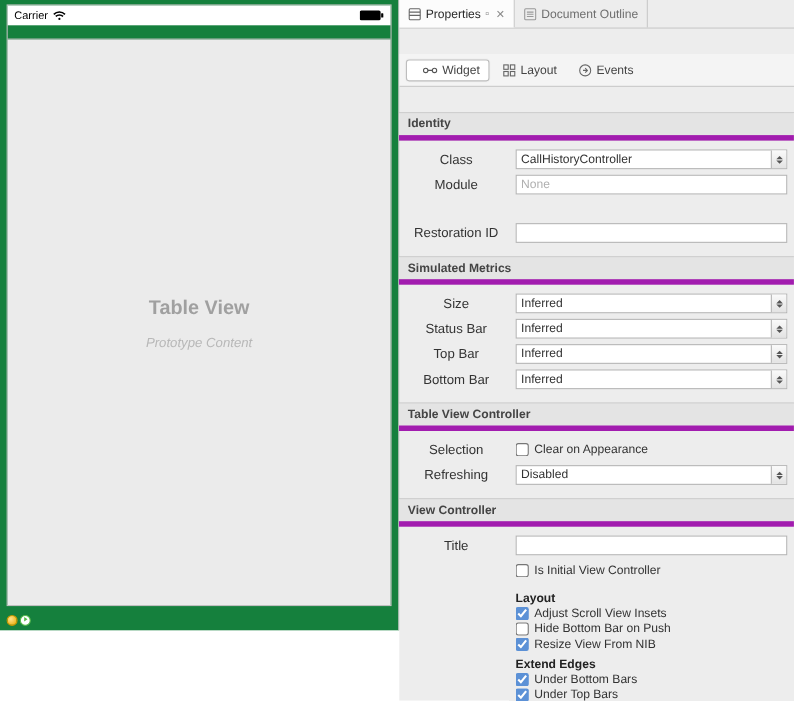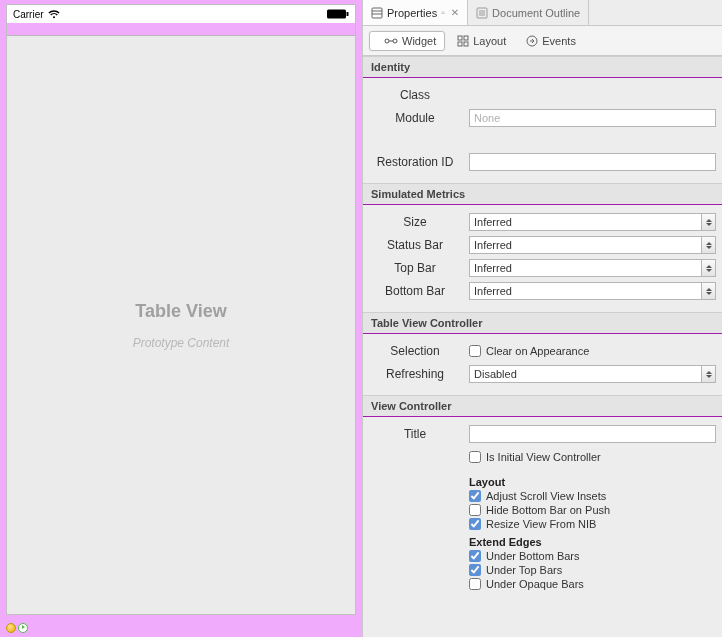--- a/index.html
+++ b/index.html
@@ -1,42 +1,42 @@
 <!DOCTYPE html>
 <html><head>
 <meta charset="utf-8">
 <style>
 * { box-sizing: border-box; margin: 0; padding: 0; }
 body { font-family: -apple-system, "Helvetica Neue", Arial, sans-serif; font-size: 11px; background: #fff; width: 722px; height: 637px; overflow: hidden; display: flex; }
-.left-panel { width: 363px; height: 637px; border-right: 1px solid #c8c8c8; background: #f0abfc; display: flex; flex-direction: column; padding: 2px 0 0 2px; justify-content: space-between; }
+.left-panel { width: 363px; height: 573px; border-right: 1px solid #c8c8c8; background: #15803d; display: flex; flex-direction: column; padding: 2px 0 0 2px; justify-content: space-between; }
 .device-frame { border: 1px solid #bfbfbf; margin: 2px 6px 4px 4px; flex: 1; display: flex; flex-direction: column; min-height: 0; }
 .status-bar { height: 18px; background: #fff; display: flex; align-items: center; padding: 0 6px; border-bottom: 0; position: relative; }
 .carrier { font-size: 10px; color: #000; }
 .wifi-icon { margin-left: 4px; }
 .battery { position: absolute; right: 6px; }
 .divider { height: 1px; background: #b8b8b8; margin-top: 12px; }
 .table-view-area { flex: 1; background: #ebebeb; display: flex; flex-direction: column; align-items: center; justify-content: center; }
 .tv-title { color: #a0a0a0; font-size: 18px; font-weight: 700; }
 .tv-sub { color: #b8b8b8; font-size: 12px; font-style: italic; margin-top: 14px; }
 .bottom-dock { height: 18px; display: flex; align-items: center; padding: 0 4px; gap: 2px; }
 .dock-dot { width: 10px; height: 10px; border-radius: 50%; }
 .dot-yellow { background: radial-gradient(circle at 35% 35%, #ffe28a, #e5a800); border: 1px solid #c99700; }
 .dot-green { width: 10px; height: 10px; border-radius: 50%; border: 1.5px solid #55b948; position: relative; background: #fff; }
 .dot-green::after { content: ""; position: absolute; top: 1px; left: 3px; border-left: 3px solid #55b948; border-top: 2px solid transparent; border-bottom: 2px solid transparent; }
 
-.right-panel { flex: 1; height: 637px; background: #ededed; display: flex; flex-direction: column; border-left: 0; overflow: hidden; }
+.right-panel { flex: 1; height: 637px; background: #ededed; display: flex; flex-direction: column; border-left: 0; overflow: hidden; gap: 23px; }
 .tab-strip { height: 26px; display: flex; background: #ededed; border-bottom: 1px solid #c9c9c9; }
 .tab { display: flex; align-items: center; padding: 0 8px; gap: 4px; color: #6f6f6f; font-size: 11px; border-right: 1px solid #c9c9c9; }
 .tab.active { background: #fcfcfc; color: #2a2a2a; }
 .tab .pin { margin-left: auto; font-size: 10px; color: #8a8a8a; }
 .tab .x { font-size: 10px; color: #8a8a8a; margin-left: 2px; }
 .subtab-strip { height: 30px; display: flex; align-items: center; padding: 0 6px; gap: 4px; border-bottom: 1px solid #c9c9c9; background: #f4f4f4; }
 .subtab { display: flex; align-items: center; gap: 4px; padding: 3px 8px; border-radius: 3px; color: #444; cursor: default; }
 .subtab.active { background: #fff; border: 1px solid #bdbdbd; box-shadow: 0 0 0 1px rgba(0,0,0,0.02); padding-left: 14px; }
-.section-header { background: #e4e4e4; border-top: 1px solid #cfcfcf; border-bottom: 1px solid #a21caf; padding: 4px 8px; font-weight: 600; color: #444; font-size: 11px; }
+.section-header { background: #e4e4e4; border-top: 1px solid #cfcfcf; border-bottom: 5px solid #a21caf; padding: 4px 8px; font-weight: 600; color: #444; font-size: 11px; }
 .section-body { padding: 4px 6px 8px 6px; }
 .row { display: flex; align-items: center; margin: 3px 0; min-height: 20px; }
 .label-col { width: 100px; text-align: center; padding-right: 8px; color: #333; font-size: 12px; }
 .control-col { flex: 1; display: flex; align-items: center; gap: 4px; }
 input[type="text"], .select-box { height: 18px; width: 100%; border: 1px solid #b5b5b5; background: #fff; font-size: 11px; padding: 0 4px; border-radius: 0; }
 input[type="text"]::placeholder { color: #b0b0b0; }
 .select-box { position: relative; display: flex; align-items: center; color: #333; }
 .select-arrows { width: 14px; height: 16px; background: linear-gradient(#fafafa,#e3e3e3); border-left: 1px solid #b5b5b5; border-right: 0; position: absolute; right: 0; top: 0; bottom: 0; display: flex; flex-direction: column; align-items: center; justify-content: center; }
 .select-arrows::before { content: ""; border-left: 3px solid transparent; border-right: 3px solid transparent; border-bottom: 3px solid #555; margin-bottom: 1px; }
 .select-arrows::after { content: ""; border-left: 3px solid transparent; border-right: 3px solid transparent; border-top: 3px solid #555; }
@@ -137,20 +137,26 @@
       <span>Events</span>
     </div>
   </div>
 
   <div class="scroll">
 
     <div class="section-header">Identity</div>
     <div class="section-body">
       <div class="row">
         <div class="label-col">Class</div>
+        <div class="control-col">
+          <div class="select-box">
+            <span>CallHistoryController</span>
+            <span class="select-arrows"></span>
+          </div>
+        </div>
       </div>
       <div class="row">
         <div class="label-col">Module</div>
         <div class="control-col">
             <input type="text" placeholder="None" style="">
           </div>
       </div>
       <div class="row gap-above">
         <div class="label-col">Restoration ID</div>
         <div class="control-col">

